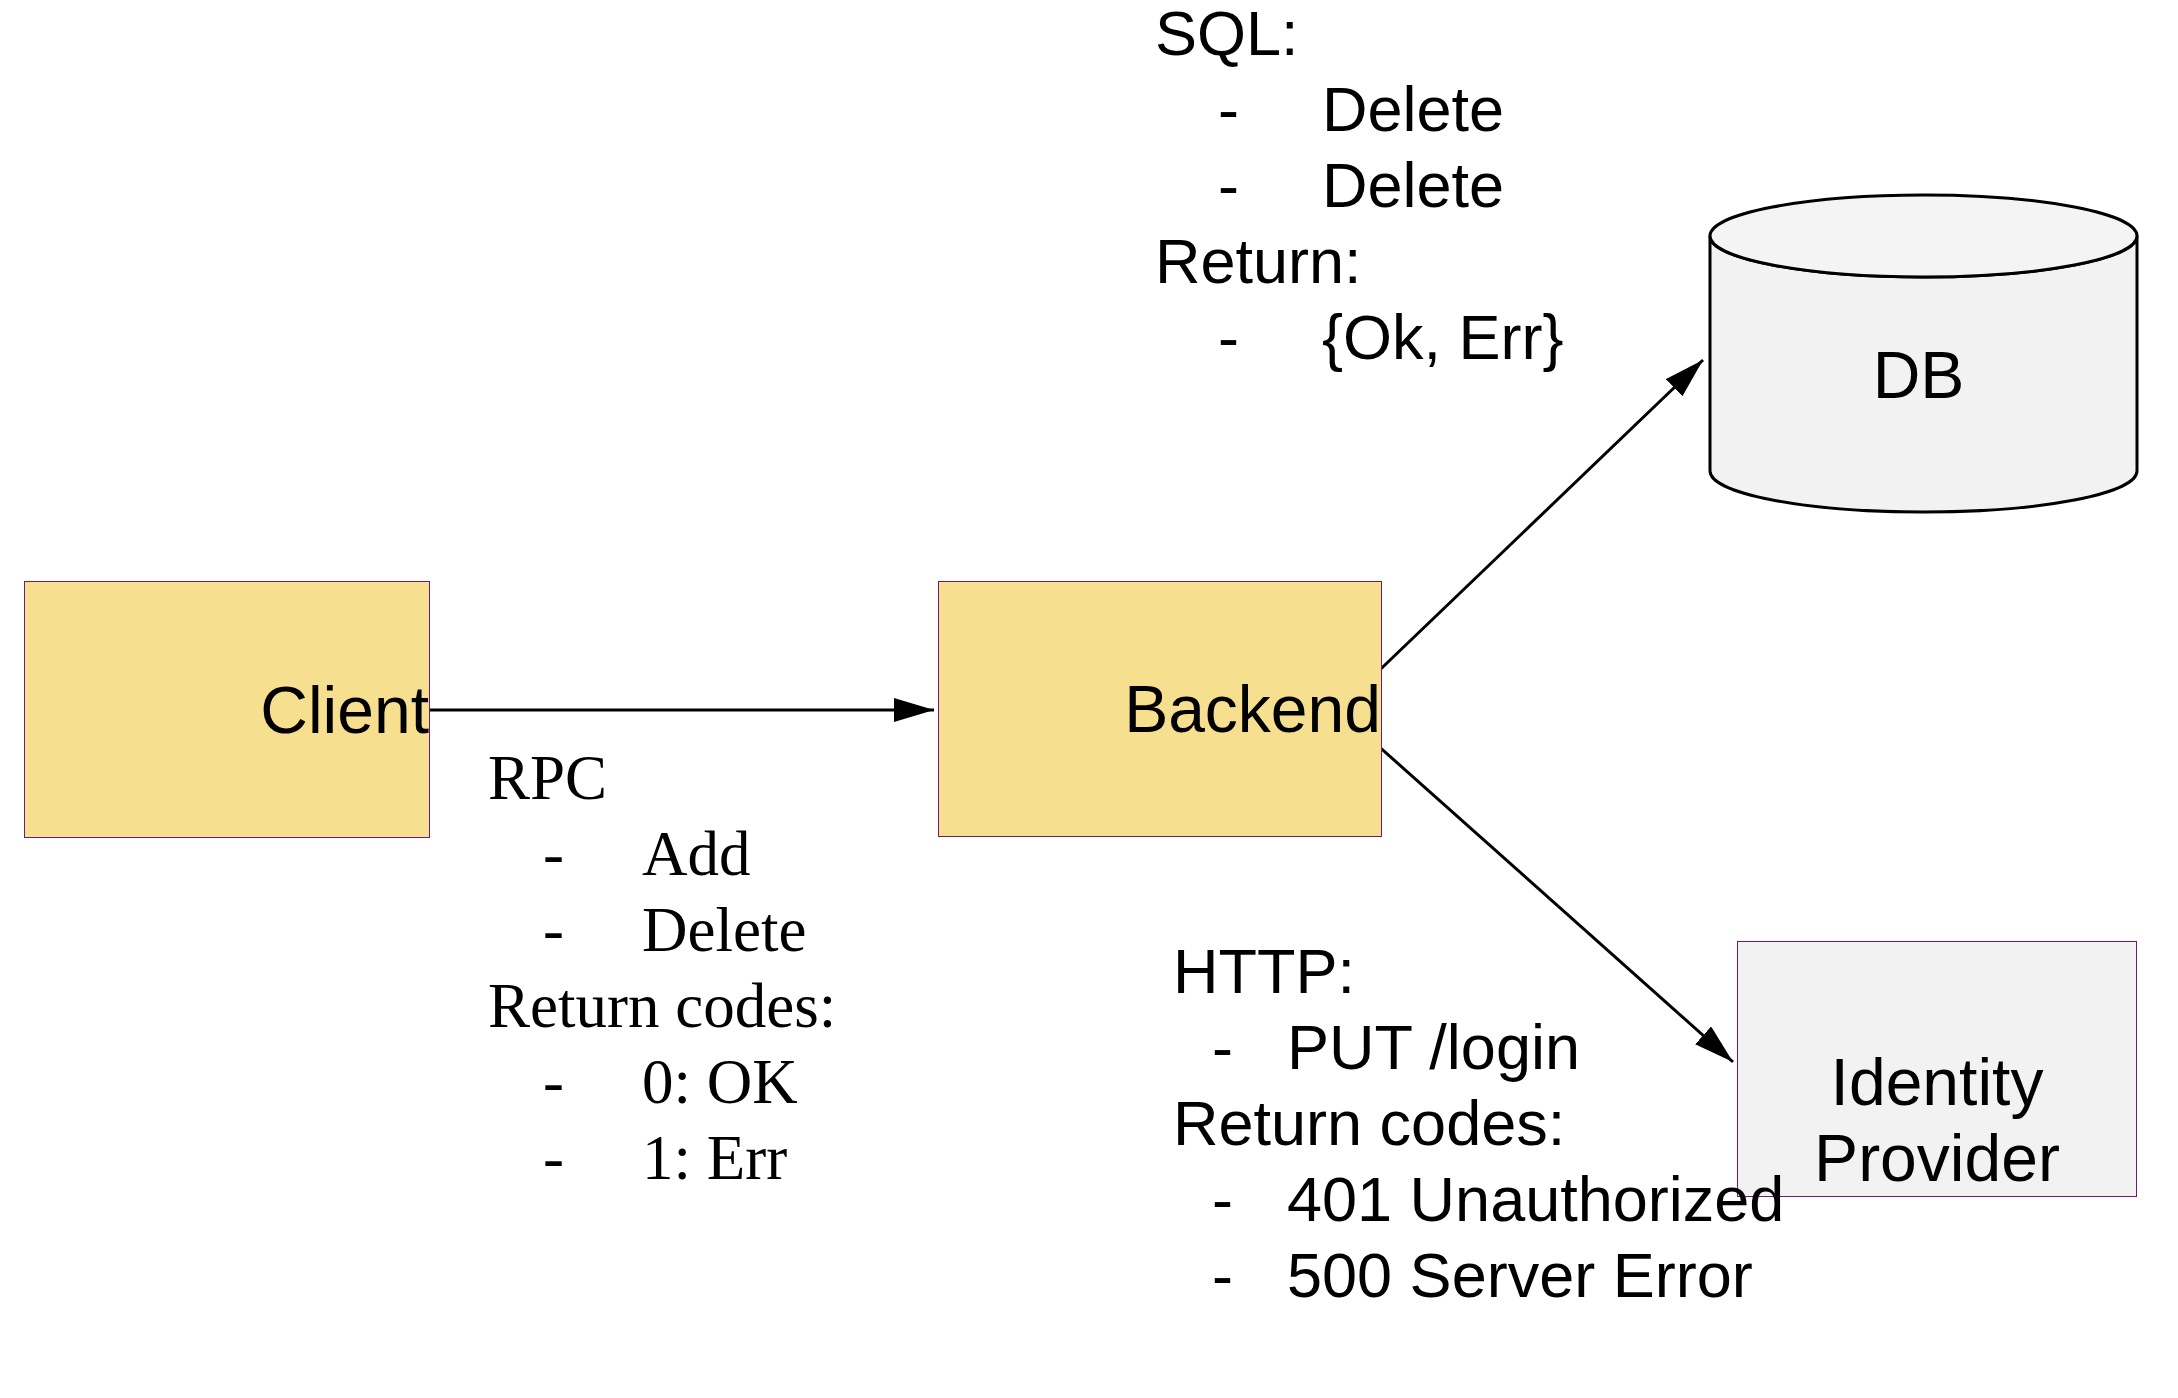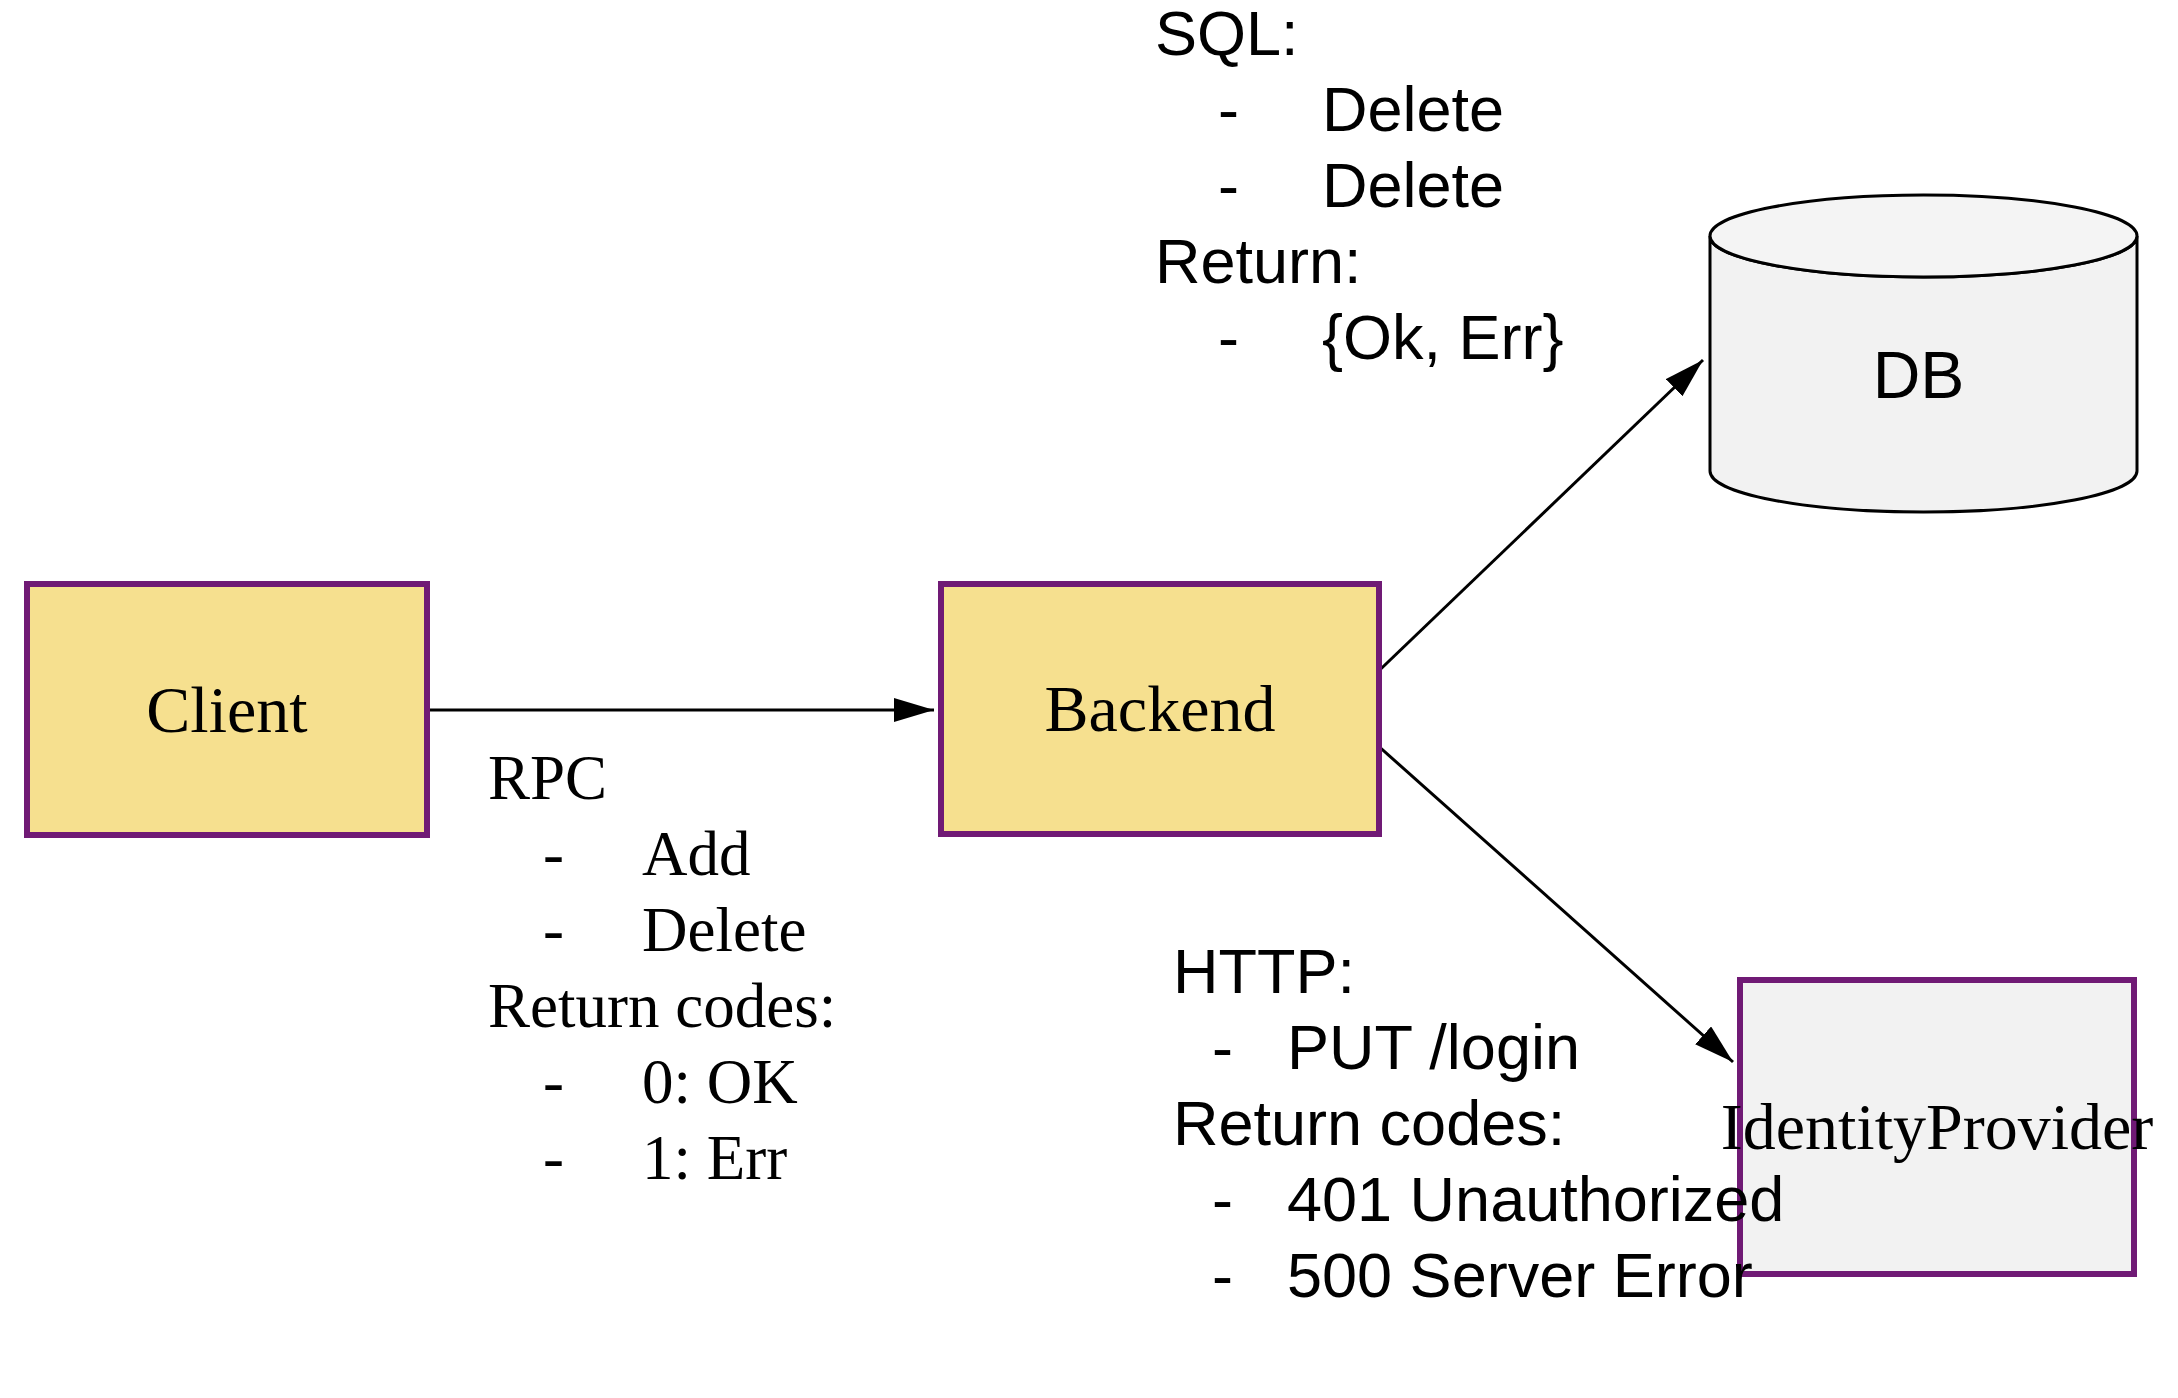--- a/index.html
+++ b/index.html
@@ -14,34 +14,33 @@
     overflow: hidden;
   }
   .edges-layer {
     position: absolute;
     left: 0; top: 0;
     width: 2178px; height: 1398px;
   }
   .node {
     position: absolute;
     box-sizing: border-box;
-    border: 6px solid #701a75;
+    border: 1px solid #701a75;
     display: flex;
     align-items: center;
-    justify-content: center;
+    justify-content: flex-end;
     font-size: 66px;
     text-align: center;
-    font-family: Liberation Serif, serif;
   }
   .node-yellow { background: #F6E08F; }
   .node-gray  { background: #F2F2F2; }
   #client-node   { left: 24px;  top: 581px; width: 406px; height: 257px; }
   #backend-node  { left: 938px; top: 581px; width: 444px; height: 256px; }
-  #identity-node { left: 1737px; top: 941px; width: 400px; height: 300px;
-                   flex-direction: row; line-height: 76px; margin-top: 36px; }
+  #identity-node { left: 1737px; top: 941px; width: 400px; height: 256px;
+                   flex-direction: column; line-height: 76px; }
   #db-label {
     position: absolute;
     left: 1710px; top: 305px; width: 417px; height: 140px;
     display: flex; align-items: center; justify-content: center;
     font-size: 66px;
   }
   .annotation {
     position: absolute;
     font-size: 63px;
     line-height: 76px;

